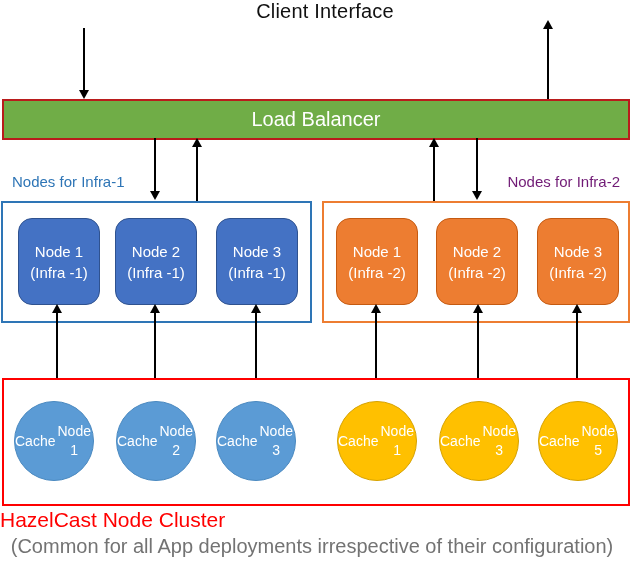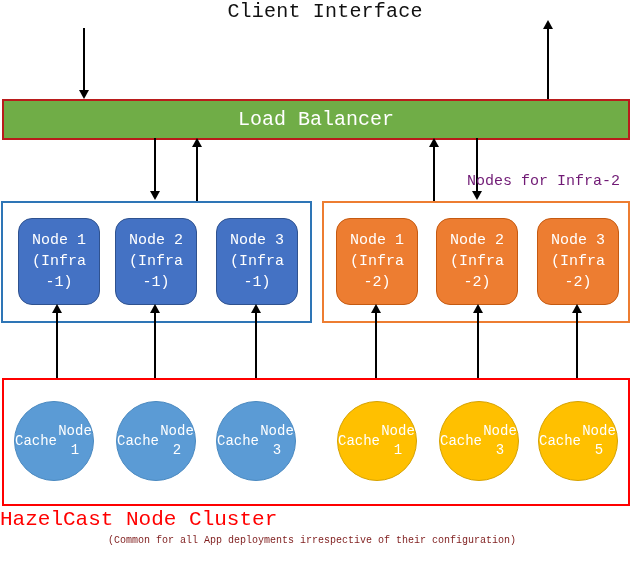--- a/index.html
+++ b/index.html
@@ -1,20 +1,20 @@
 <!DOCTYPE html>
 <html><head>
 <meta charset="utf-8">
 <style>
   html,body { margin:0; padding:0; background:#ffffff; }
   #canvas {
     position:relative;
     width:630px; height:569px;
     background:#ffffff;
-    font-family:Liberation Mono, monospace;
+    font-family:Liberation Sans, sans-serif;
     overflow:hidden;
   }
   .abs { position:absolute; }
 
   
   .client-title {
     left:0; top:10; width:650px;
     text-align:center;
     font-size:20px; color:#111111; letter-spacing:0.2px;
   }
@@ -58,21 +58,21 @@
   }
   .circle.cblue { background:#5B9BD5; border:1px solid #4A89C0; }
   .circle.cgold { background:#FFC000; border:1px solid #D6A200; }
 
   .cluster-title {
     left:0; top:508px; width:630px; text-align:left;
     color:#FF0000; font-size:21px;
   }
   .cluster-subtitle {
     left:0; top:535px; width:624px; text-align:center;
-    color:#7f1d1d; font-size:10px;
+    color:#737373; font-size:20px;
   }
 
   
   .arrow { position:absolute; width:10px; }
   .arrow .shaft { position:absolute; left:4px; width:2px; background:#000; top:0; bottom:0; }
   .arrow.a-down .shaft { bottom:8px; }
   .arrow.a-up .shaft { top:8px; }
   .arrow.a-both .shaft { top:8px; bottom:8px; }
   .arrow.a-down::after, .arrow.a-both::after {
     content:""; position:absolute; bottom:0; left:0; width:0; height:0;
@@ -109,20 +109,21 @@
   <div class="arrow a-up   abs" style="left:192px; top:138px; height:64px;">
       <div class="shaft"></div>
     </div>
   <div class="arrow a-up   abs" style="left:429px; top:138px; height:64px;">
       <div class="shaft"></div>
     </div>
   <div class="arrow a-down abs" style="left:472px; top:138px; height:62px;">
       <div class="shaft"></div>
     </div>
 
+  <div class="abs group-label label-infra1">Nodes for Infra-1</div>
   <div class="abs group-label label-infra2">Nodes for Infra-2</div>
 
   <div class="abs group-box box-infra1"></div>
   <div class="sq blue" style="left:18px;">
     <div>Node 1</div>
     <div>(Infra -1)</div>
   </div>
   <div class="sq blue" style="left:115px;">
     <div>Node 2</div>
     <div>(Infra -1)</div>

